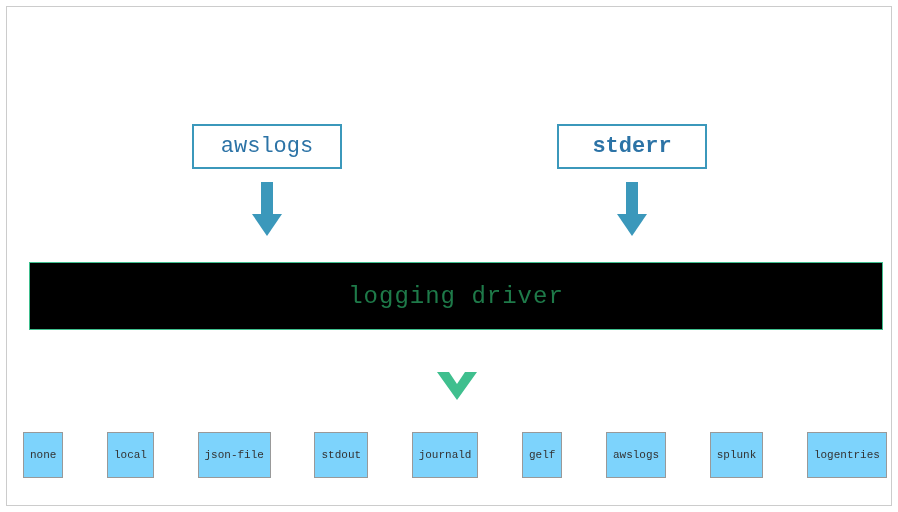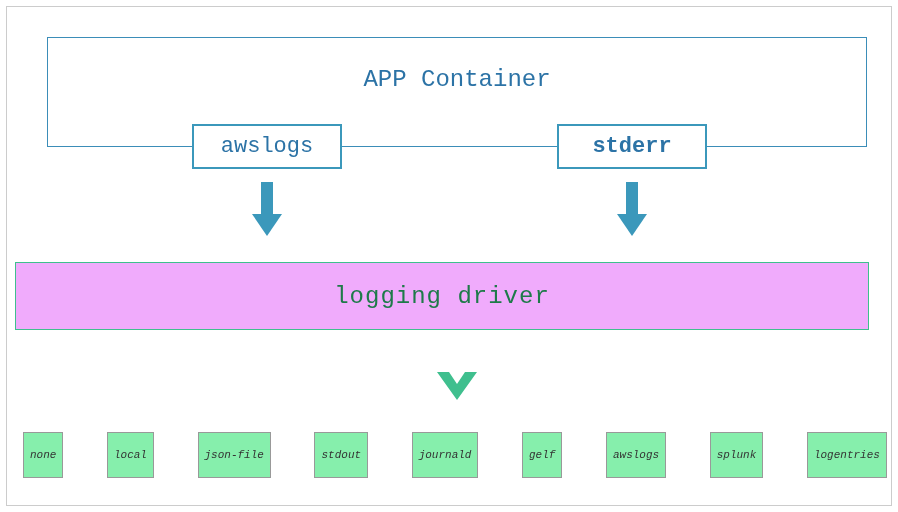--- a/index.html
+++ b/index.html
@@ -68,25 +68,25 @@
       height: 0;
       border-left: 15px solid transparent;
       border-right: 15px solid transparent;
       border-top: 22px solid #3b98bb;
     }
     .arrow1 { top: 175px; left: 245px; }
     .arrow2 { top: 175px; left: 610px; }
     .logging-driver-box {
       position: absolute;
       top: 255px;
-      left: 8px;
+      left: 22px;
       width: 854px;
       height: 68px;
       border: 1px solid #3fbf8e;
-      background: #f0abfc;
+      background: #000000;
       display: flex;
       align-items: center;
       justify-content: center;
       font-size: 24px;
       color: #1e7a49;
       letter-spacing: 1px;
     }
     .chevron-green {
       position: absolute;
       top: 365px;
@@ -99,39 +99,35 @@
       position: absolute;
       top: 425px;
       left: 16px;
       width: 864px;
       display: flex;
       justify-content: space-between;
     }
     .driver-box {
       height: 46px;
       border: 1px solid #999;
-      background: #86efac;
+      background: #7dd3fc;
       display: flex;
       align-items: center;
       justify-content: center;
       font-size: 11px;
       color: #333;
       padding: 0 6px;
       white-space: nowrap;
-      font-style: italic;
     }
   </style>
 </head>
 <body>
 
 <div class="outer-frame">
 
-  <div class="app-container-box">
-    <span>APP Container</span>
-  </div>
 
   <div class="stream-box stdout-box">
     <span>awslogs</span>
   </div>
 
   <div class="stream-box stderr-box">
     <span>stderr</span>
   </div>
 
   <div class="arrow-blue arrow1">

